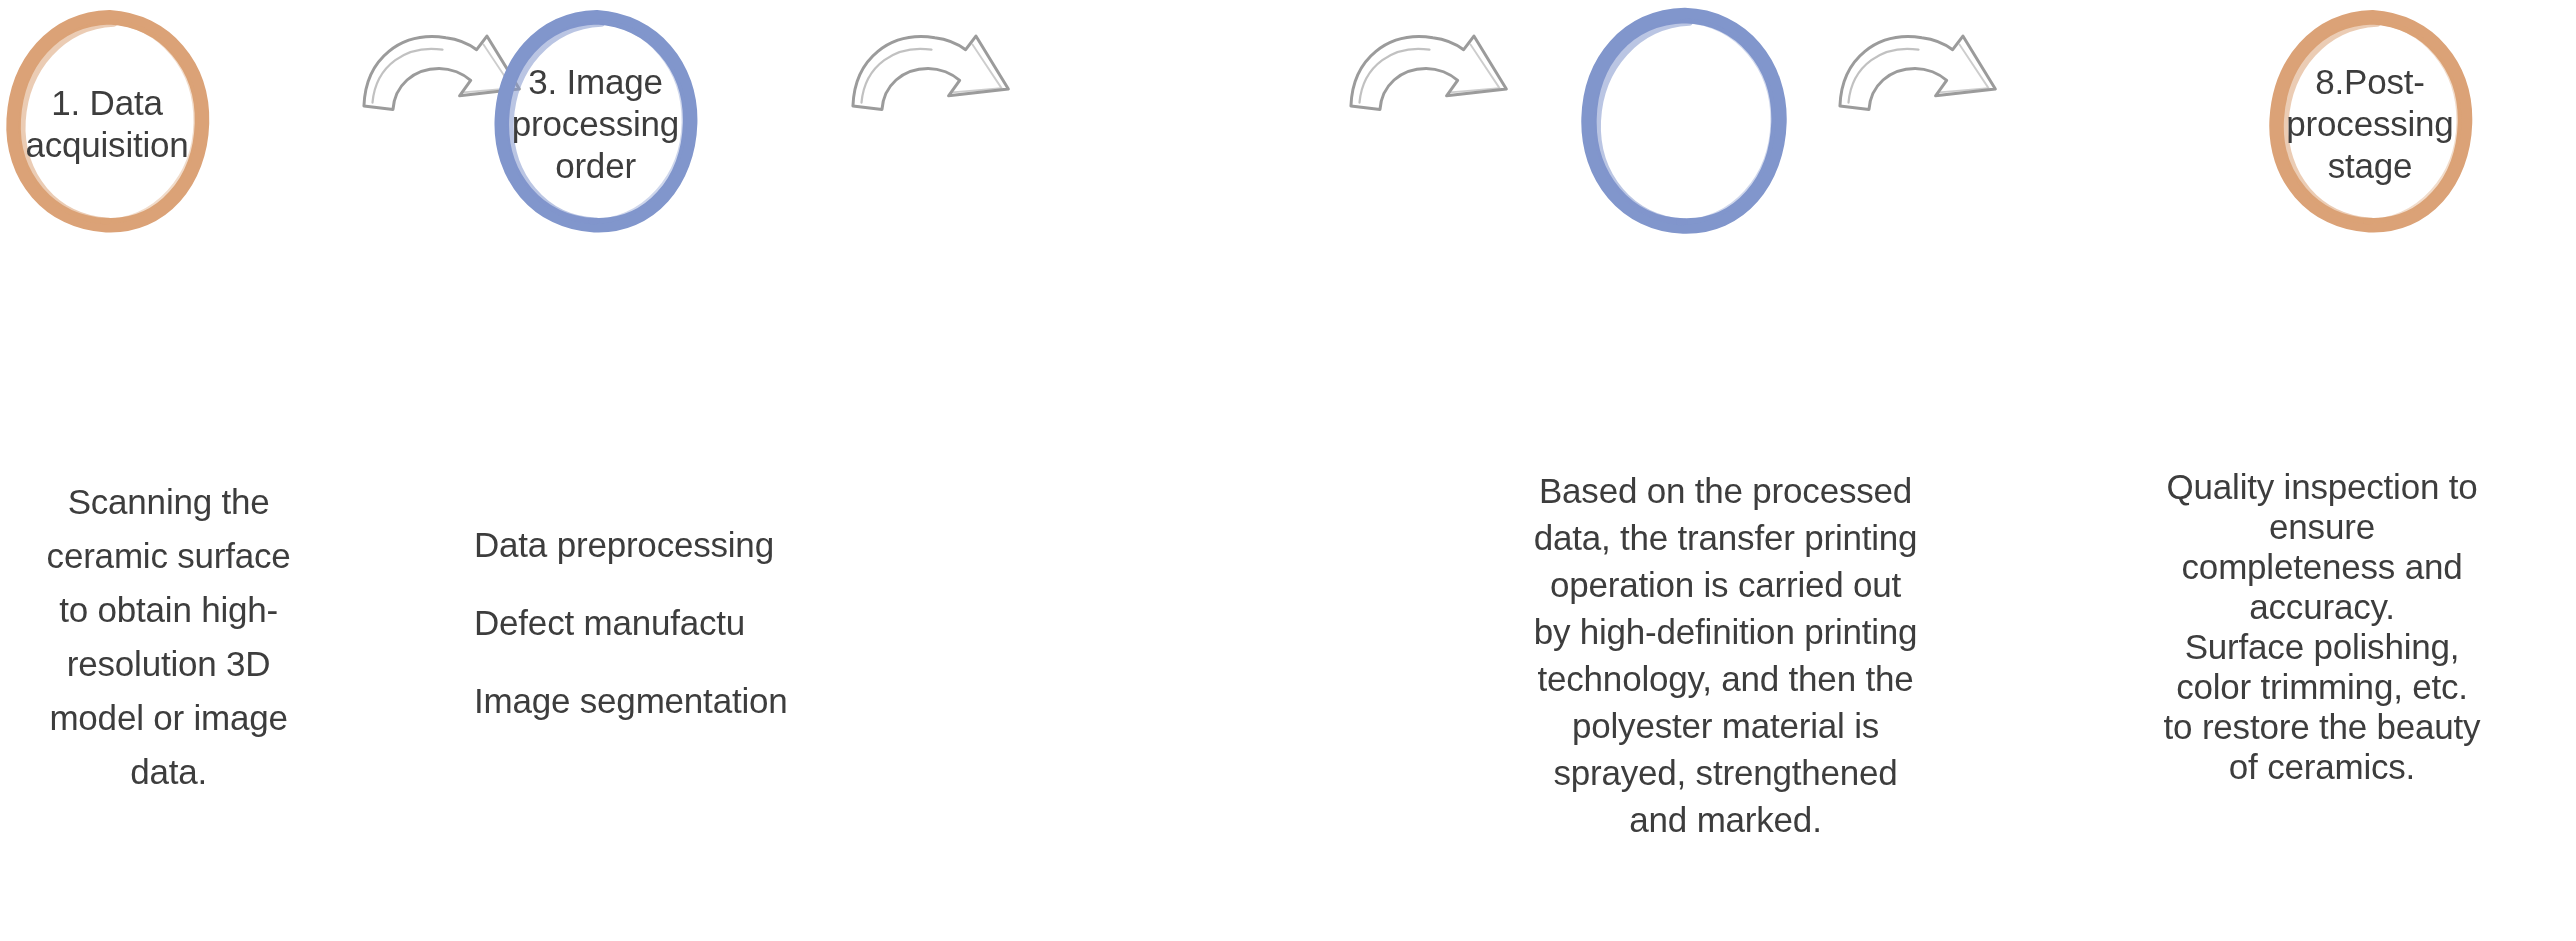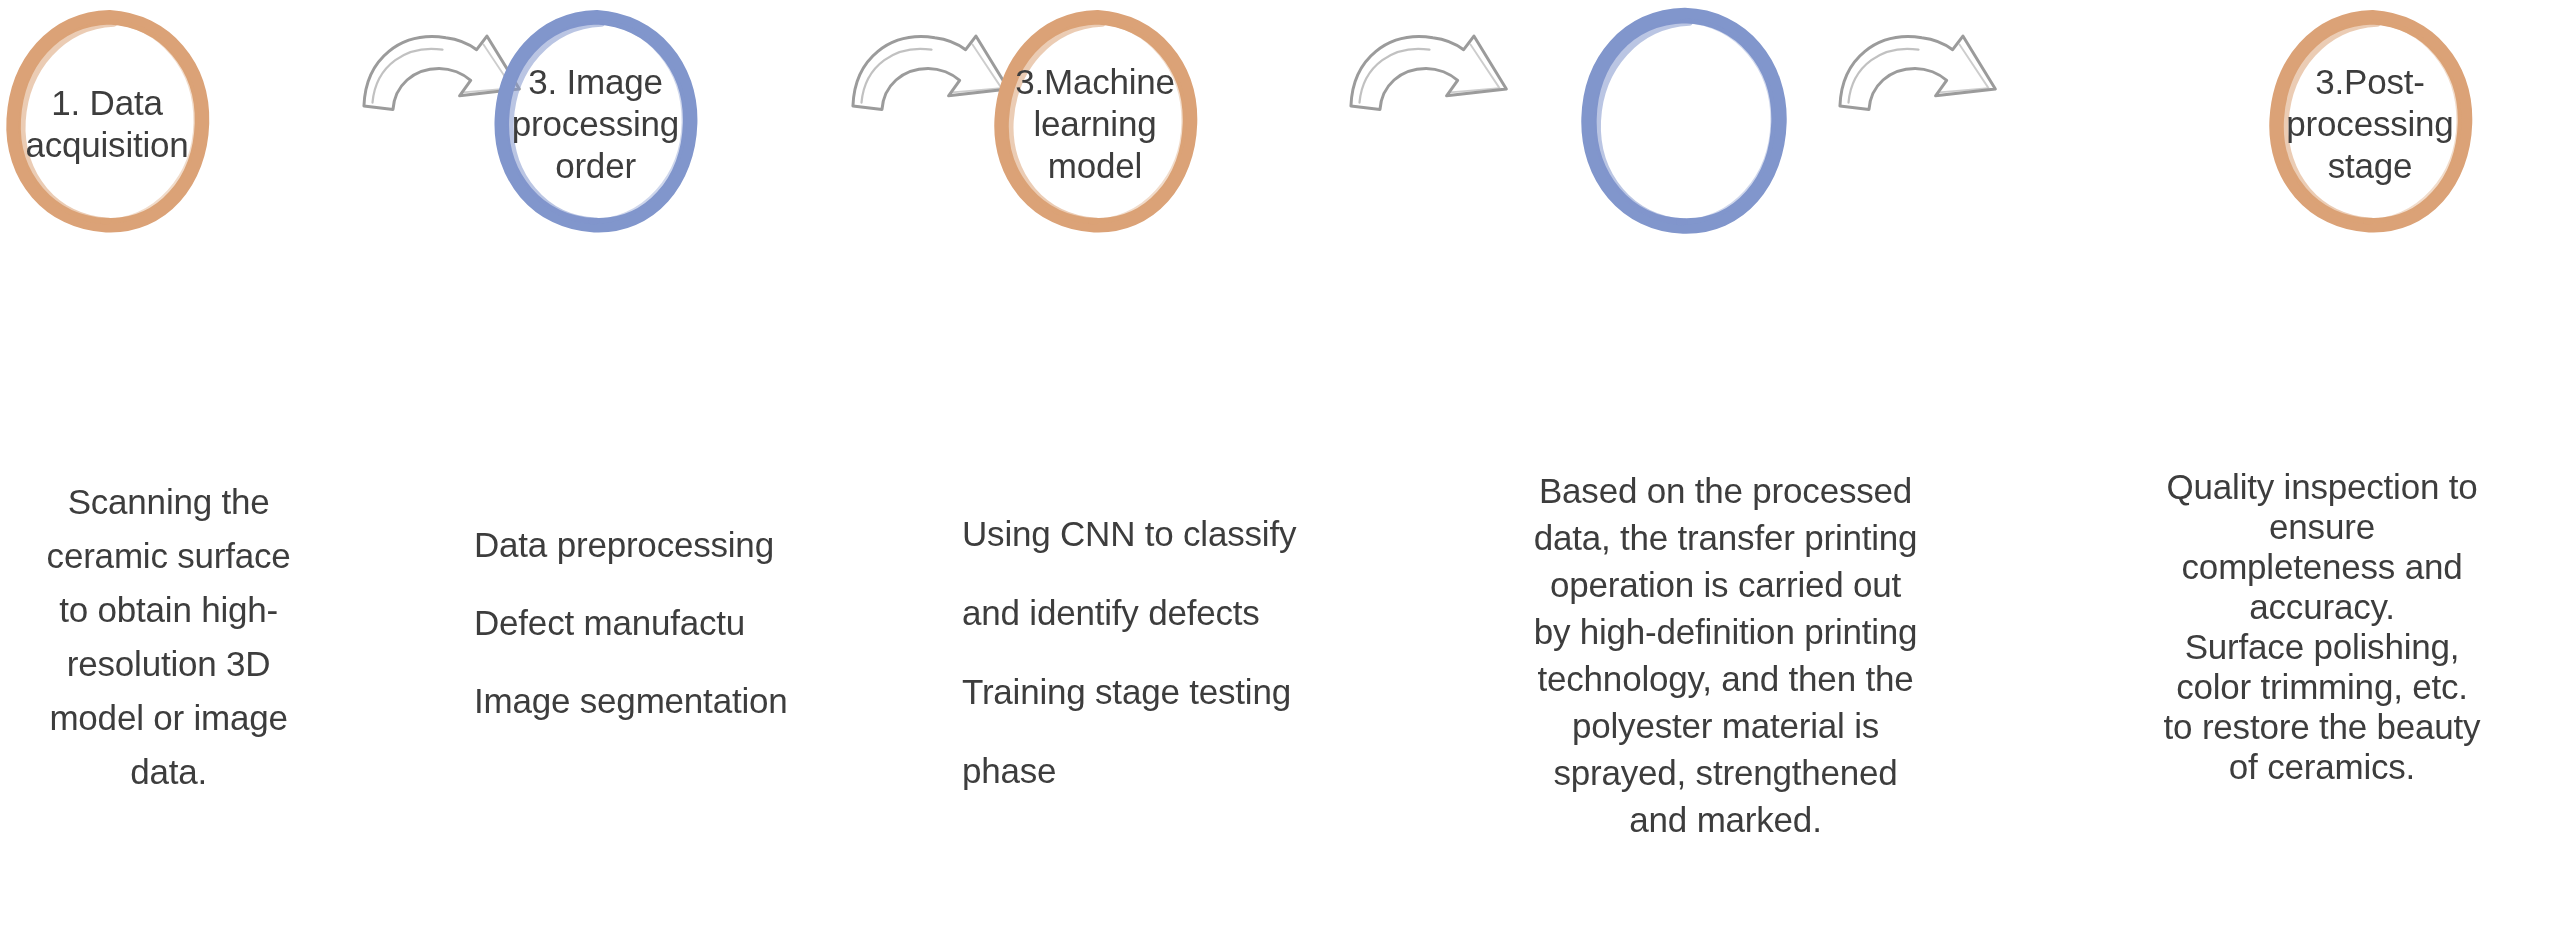--- a/index.html
+++ b/index.html
@@ -116,38 +116,20 @@
   <div class="arrow arrow-2">
     <svg width="171" height="111" viewBox="0 0 200 130">
       <g fill="none" stroke="#9b9b9b" stroke-width="3.5" stroke-linejoin="round" stroke-linecap="round">
         <path d="M8 116 C 10 60, 52 28, 104 36 C 120 38, 132 44, 140 50 L 152 34 L 190 96 L 120 104 L 133 86 C 124 78, 110 72, 96 72 C 66 72, 44 92, 42 120 Z"></path>
         <path d="M18 112 C 22 68, 58 44, 100 50" stroke-width="2.6" opacity=".62"></path>
         <path d="M148 44 L 182 95 L 124 100" stroke-width="2.2" opacity=".5"></path>
       </g>
     </svg>
   </div>
 
-  <div class="col col-3">
-    <div class="node">
-      <svg width="214" height="231" viewBox="0 0 250 270">
-        <g fill="none" stroke="#DBA277" stroke-linecap="round">
-          <path d="M128 12 C 62 14, 20 66, 16 131 C 12 198, 58 252, 124 255 C 190 258, 234 203, 236 136 C 238 70, 194 16, 128 12 Z" stroke-width="17"></path>
-          <path d="M133 19 C 72 22, 30 72, 26 133 C 22 196, 66 248, 126 250" stroke-width="8" opacity=".55"></path>
-          <path d="M120 251 C 184 250, 228 197, 229 135 C 230 72, 188 22, 130 17" stroke-width="6" opacity=".38"></path>
-        </g>
-      </svg>
-      <div class="label">3.Machine
-learning
-model</div>
-    </div>
-    <div class="body left">Using CNN to classify
-and identify defects
-Training stage testing
-phase</div>
-  </div>
 
   <div class="arrow arrow-3">
     <svg width="171" height="111" viewBox="0 0 200 130">
       <g fill="none" stroke="#9b9b9b" stroke-width="3.5" stroke-linejoin="round" stroke-linecap="round">
         <path d="M8 116 C 10 60, 52 28, 104 36 C 120 38, 132 44, 140 50 L 152 34 L 190 96 L 120 104 L 133 86 C 124 78, 110 72, 96 72 C 66 72, 44 92, 42 120 Z"></path>
         <path d="M18 112 C 22 68, 58 44, 100 50" stroke-width="2.6" opacity=".62"></path>
         <path d="M148 44 L 182 95 L 124 100" stroke-width="2.2" opacity=".5"></path>
       </g>
     </svg>
   </div>
@@ -184,21 +166,21 @@
 
   <div class="col col-5">
     <div class="node">
       <svg width="214" height="231" viewBox="0 0 250 270">
         <g fill="none" stroke="#DBA277" stroke-linecap="round">
           <path d="M128 12 C 62 14, 20 66, 16 131 C 12 198, 58 252, 124 255 C 190 258, 234 203, 236 136 C 238 70, 194 16, 128 12 Z" stroke-width="17"></path>
           <path d="M133 19 C 72 22, 30 72, 26 133 C 22 196, 66 248, 126 250" stroke-width="8" opacity=".55"></path>
           <path d="M120 251 C 184 250, 228 197, 229 135 C 230 72, 188 22, 130 17" stroke-width="6" opacity=".38"></path>
         </g>
       </svg>
-      <div class="label">3.Post-
+      <div class="label">8.Post-
 processing
 stage</div>
     </div>
     <div class="body center">Quality inspection to
 ensure
 completeness and
 accuracy.
 Surface polishing,
 color trimming, etc.
 to restore the beauty

